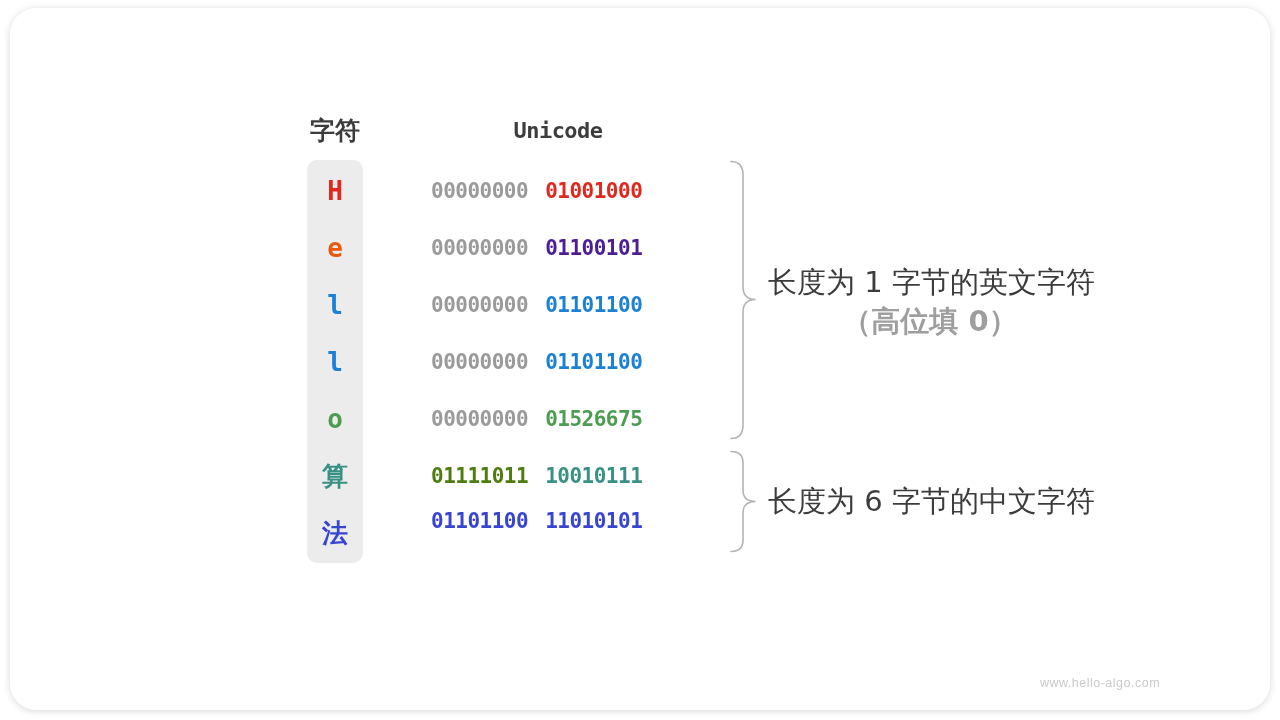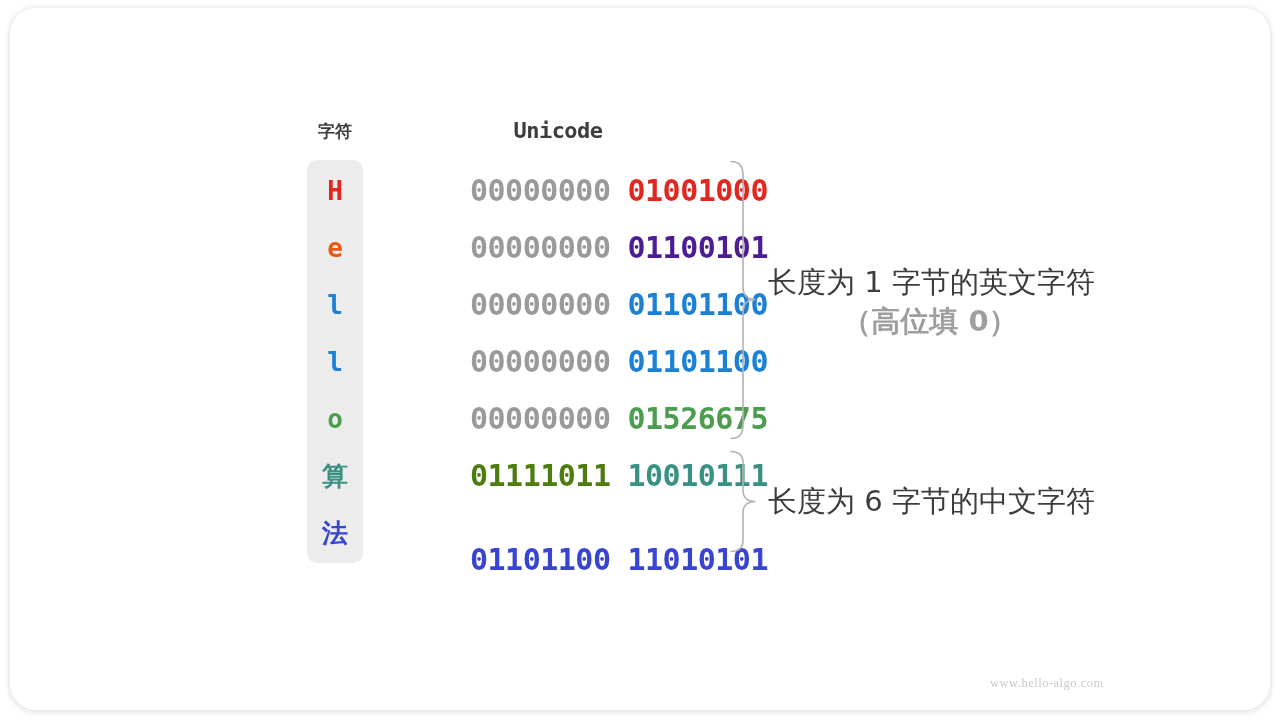--- a/index.html
+++ b/index.html
@@ -25,21 +25,21 @@
 
   .hdr-char {
     position: absolute;
     left: 307px;
     top: 116px;
     width: 56px;
     height: 30px;
     line-height: 30px;
     text-align: center;
     font-weight: bold;
-    font-size: 17px;
+    font-size: 25px;
   }
   .hdr-unicode {
     position: absolute;
     left: 430px;
     top: 116px;
     width: 256px;
     height: 30px;
     line-height: 30px;
     text-align: center;
     font-weight: bold;
@@ -66,24 +66,23 @@
     font-size: 26px;
     font-family: "DejaVu Sans Mono", "DejaVu Sans", monospace, sans-serif;
   }
   .cell-binary {
     position: absolute;
     left: 431px;
     height: 28px;
     line-height: 28px;
     white-space: nowrap;
     font-weight: bold;
-    font-size: 30px;
+    font-size: 21px;
     font-family: "DejaVu Sans Mono", monospace;
     letter-spacing: -0.5px;
-    margin-left: 39px;
   }
   .byte-high { margin-right: 17px; }
 
   .brace {
     position: absolute;
     overflow: visible;
   }
   .brace path {
     fill: none;
     stroke-width: 1.6;
@@ -100,24 +99,24 @@
   }
   .anno1-line1 { top: 266px; }
   .anno1-line2 { top: 305px; font-weight: bold; }
   .anno2-line1 { top: 485px; }
 
   .watermark {
     position: absolute;
     left: 990px;
     top: 676px;
     width: 220px;
-    text-align: left;
+    text-align: center;
     font-size: 12.5px;
     letter-spacing: 0.5px;
-    font-family: Liberation Serif, serif;
+    font-family: Liberation Sans, sans-serif;
   }
 </style>
 </head>
 <body>
 
 <div class="card"></div>
 
 <div class="hdr-char" style="color: rgb(60, 60, 60);">字符</div>
 <div class="hdr-unicode" style="color: rgb(60, 60, 60);">Unicode</div>
 
@@ -130,21 +129,21 @@
     <div class="cell-binary" style="top: 234px;"><span class="byte byte-high" style="color: rgb(154, 154, 154);">00000000</span><span class="byte byte-low" style="color: #4c1d95;">01100101</span></div>
     <div class="cell-char" style="top: 291px; color: rgb(28, 128, 212);">l</div>
     <div class="cell-binary" style="top: 291px;"><span class="byte byte-high" style="color: rgb(154, 154, 154);">00000000</span><span class="byte byte-low" style="color: rgb(28, 128, 212);">01101100</span></div>
     <div class="cell-char" style="top: 348px; color: rgb(28, 128, 212);">l</div>
     <div class="cell-binary" style="top: 348px;"><span class="byte byte-high" style="color: rgb(154, 154, 154);">00000000</span><span class="byte byte-low" style="color: rgb(28, 128, 212);">01101100</span></div>
     <div class="cell-char" style="top: 405px; color: rgb(77, 157, 81);">o</div>
     <div class="cell-binary" style="top: 405px;"><span class="byte byte-high" style="color: rgb(154, 154, 154);">00000000</span><span class="byte byte-low" style="color: rgb(77, 157, 81);">01526675</span></div>
     <div class="cell-char" style="top: 462px; color: rgb(57, 145, 131);">算</div>
     <div class="cell-binary" style="top: 462px;"><span class="byte byte-high" style="color: #4d7c0f;">01111011</span><span class="byte byte-low" style="color: rgb(57, 145, 131);">10010111</span></div>
     <div class="cell-char" style="top: 519px; color: rgb(56, 69, 210);">法</div>
-    <div class="cell-binary" style="top: 546px;"><span class="byte byte-high" style="color: rgb(56, 69, 210);">01101100</span><span class="byte byte-low" style="color: rgb(56, 69, 210);">11010101</span></div>
+    <div class="cell-binary" style="top: 507px;"><span class="byte byte-high" style="color: rgb(56, 69, 210);">01101100</span><span class="byte byte-low" style="color: rgb(56, 69, 210);">11010101</span></div>
   </div>
 
 <svg class="brace brace1" style="left:728px; top:160px;" width="30" height="280" viewBox="0 0 30 280">
   <path d="M3 1.5 Q15 1.5 15 15 L15 126.5 Q15 139.5 27.5 139.5 Q15 139.5 15 152.5 L15 265 Q15 278.5 3 278.5" stroke="#b3b3b3"></path>
 </svg>
 
 <svg class="brace brace2" style="left:728px; top:450px;" width="30" height="103" viewBox="0 0 30 103">
   <path d="M3 1.5 Q15 1.5 15 13 L15 40 Q15 51.5 27.5 51.5 Q15 51.5 15 63 L15 90 Q15 101.5 3 101.5" stroke="#b3b3b3"></path>
 </svg>
 

